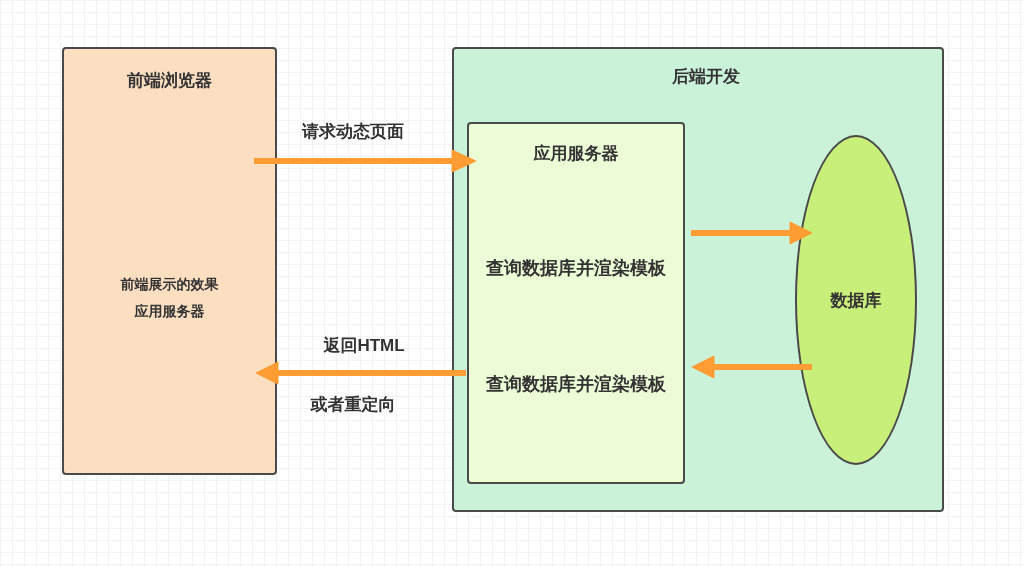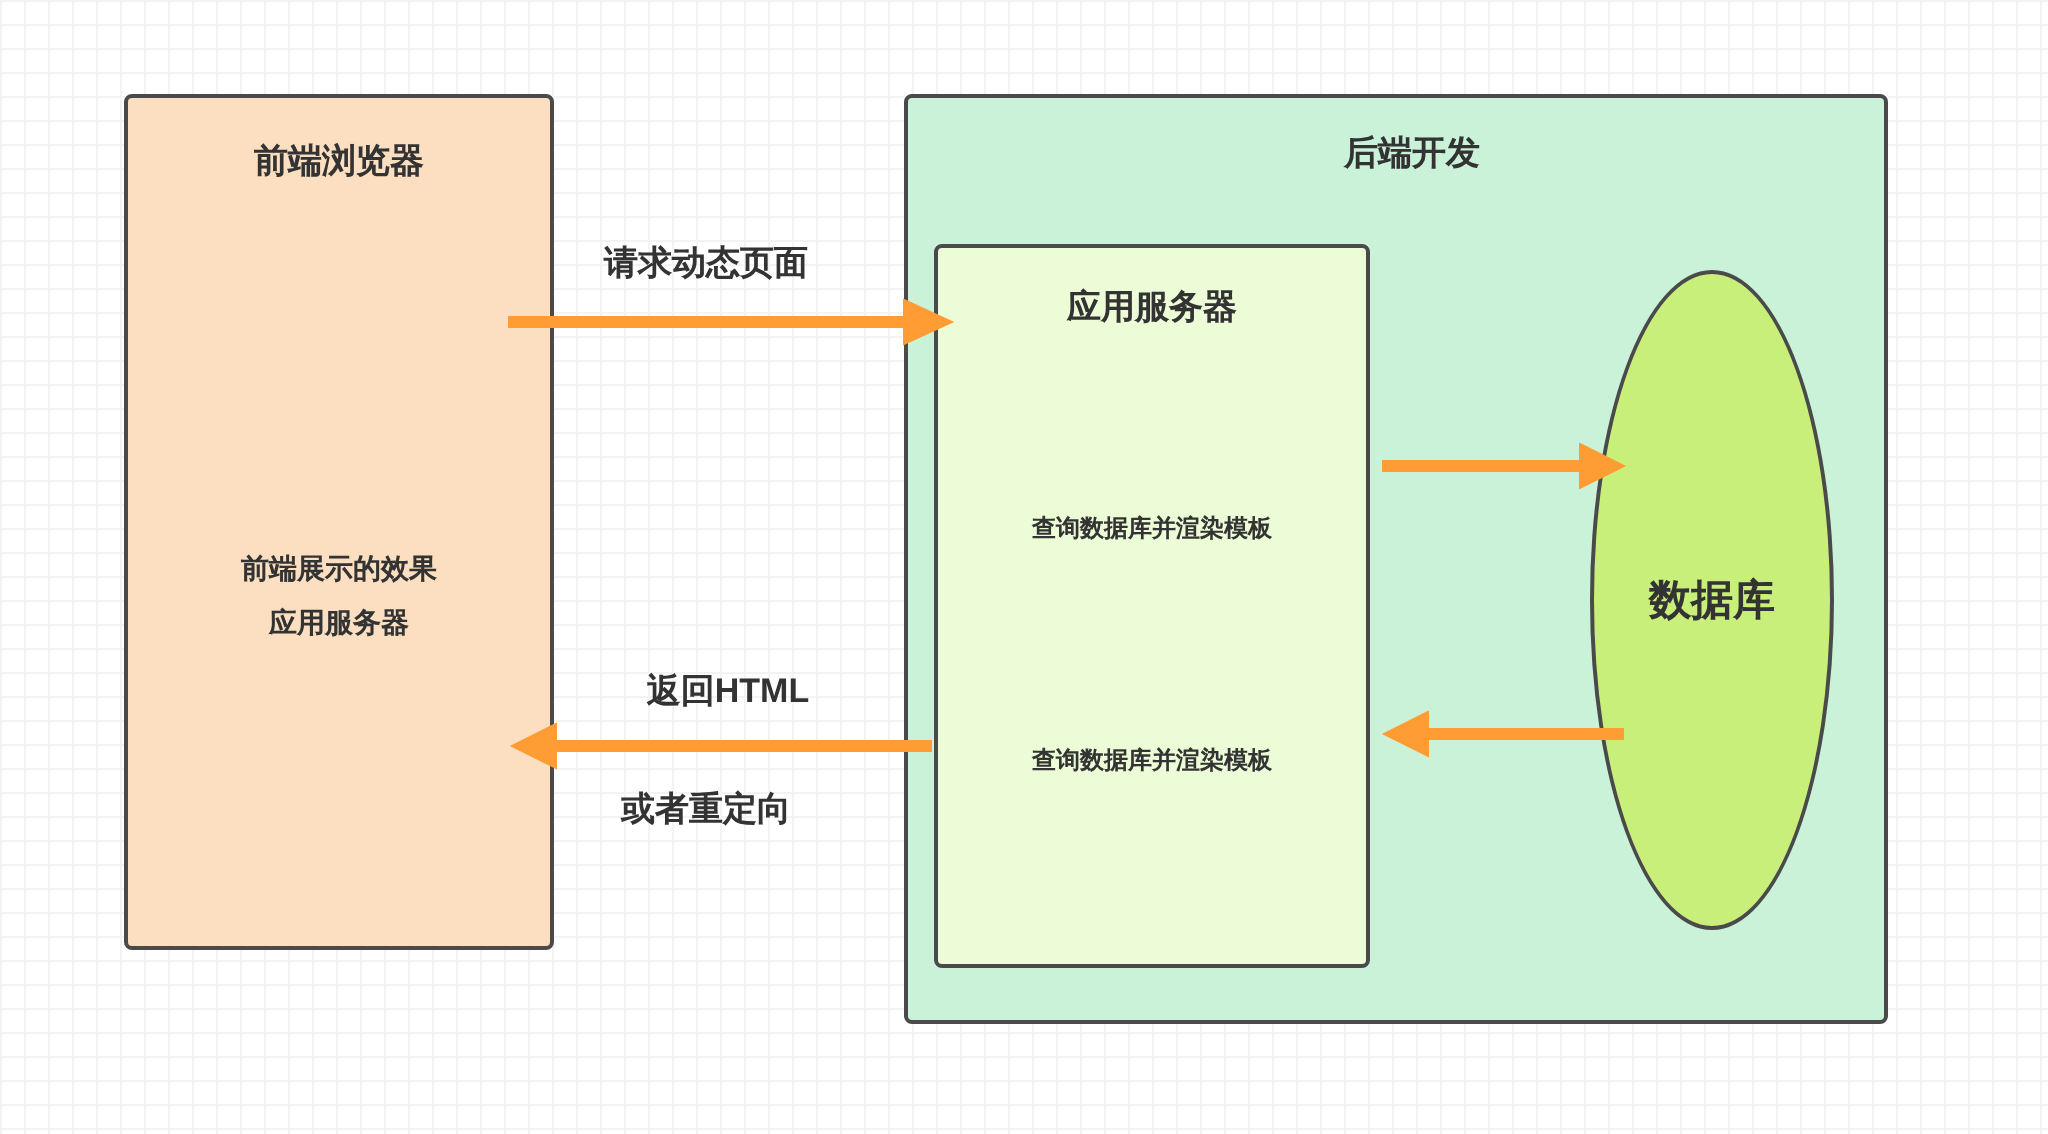--- a/index.html
+++ b/index.html
@@ -69,38 +69,38 @@
     font-weight: 700;
     font-size: 14px;
     line-height: 27px;
   }
 
   .app-line {
     position: absolute;
     left: 0; right: 0;
     text-align: center;
     font-weight: 700;
-    font-size: 12px;
+    font-size: 18px;
   }
   .app-line-1 { top: 132px; }
   .app-line-2 { top: 192px; }
   .app-line-3 { top: 248px; }
 
   .db-ellipse {
     position: absolute;
     left: 795px; top: 135px;
     width: 122px; height: 330px;
     background: #c8ef7a;
     border: 2px solid #4a4a4a;
     border-radius: 50%;
     display: flex;
     align-items: center;
     justify-content: center;
     font-weight: 700;
-    font-size: 21px;
+    font-size: 17px;
   }
 
   .flow-label {
     position: absolute;
     left: 278px;
     width: 150px;
     text-align: center;
     font-weight: 700;
     font-size: 17px;
   }

